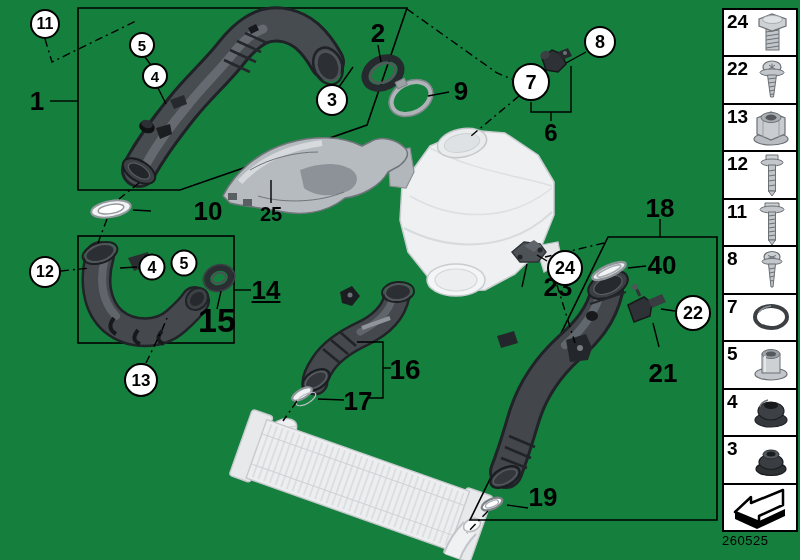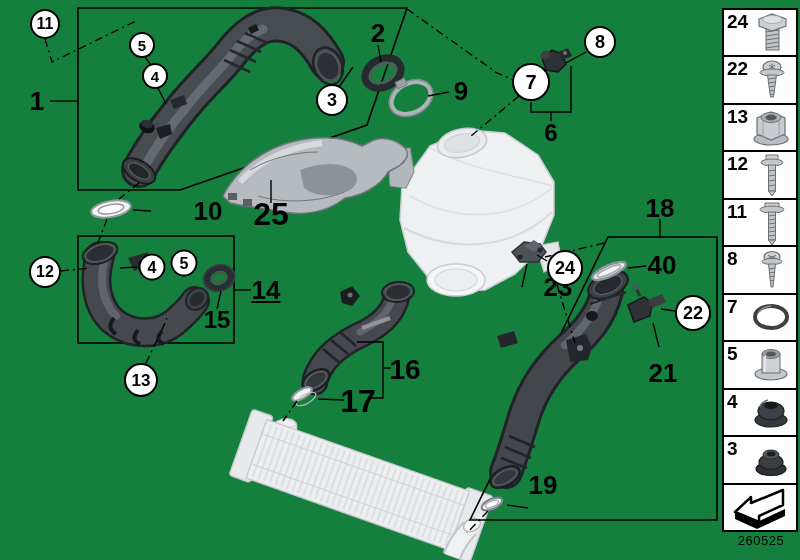--- a/index.html
+++ b/index.html
@@ -13,21 +13,21 @@
   .co.plain{background:transparent;}
   
   #sidebar{position:absolute;left:722px;top:8px;width:76px;height:524px;
            display:flex;flex-direction:column;}
   .cell{flex:1;border:2px solid #000;margin-top:-2px;position:relative;background:#fff;
         box-sizing:border-box;}
   .cell:first-child{margin-top:0;}
   .cell .num{position:absolute;left:3px;top:1px;font-size:19px;font-weight:bold;color:#000;}
   .cell .ic{position:absolute;right:2px;top:50%;transform:translateY(-50%);}
   .cell.arrowcell .ic{right:auto;left:50%;transform:translate(-50%,-50%);}
-  #docnum{position:absolute;left:722px;top:533px;width:78px;text-align:center;
+  #docnum{position:absolute;left:722px;top:533px;width:78px;
           font-size:13px;color:#000;letter-spacing:0.5px;}
 </style>
 </head>
 <body>
 
 <div id="stage">
 
 <svg id="art" width="800" height="560" viewBox="0 0 800 560">
 
   <g>
@@ -248,32 +248,32 @@
   <div class="co plain" style="left:378px;top:33px;font-size:26px;">2</div>
   <div class="co plain" style="left:461px;top:91px;font-size:26px;">9</div>
   <div class="co circle" style="left:531px;top:82px;width:38px;height:38px;font-size:20px;">7</div>
   <div class="co circle" style="left:600px;top:42px;width:32px;height:32px;font-size:18px;">8</div>
   <div class="co plain" style="left:551px;top:133px;font-size:24px;">6</div>
   <div class="co plain" style="left:164px;top:211px;font-size:26px;margin-left:44px;">10</div>
   <div class="co circle" style="left:45px;top:272px;width:32px;height:32px;font-size:16px;">12</div>
   <div class="co circle" style="left:152px;top:267px;width:27px;height:27px;font-size:16px;">4</div>
   <div class="co circle" style="left:184px;top:263px;width:27px;height:27px;font-size:16px;">5</div>
   <div class="co plain" style="left:266px;top:290px;font-size:26px;text-decoration:underline;">14</div>
-  <div class="co plain" style="left:217px;top:320px;font-size:24px;">15</div>
+  <div class="co plain" style="left:217px;top:320px;font-size:34px;">15</div>
   <div class="co circle" style="left:141px;top:380px;width:34px;height:34px;font-size:17px;">13</div>
-  <div class="co plain" style="left:271px;top:214px;font-size:32px;">25</div>
+  <div class="co plain" style="left:271px;top:214px;font-size:20px;">25</div>
   <div class="co plain" style="left:405px;top:370px;font-size:28px;text-align:center;">16</div>
-  <div class="co plain" style="left:358px;top:401px;font-size:32px;">17</div>
+  <div class="co plain" style="left:358px;top:401px;font-size:26px;">17</div>
   <div class="co plain" style="left:660px;top:208px;font-size:26px;">18</div>
   <div class="co plain" style="left:662px;top:265px;font-size:26px;">40</div>
   <div class="co circle" style="left:693px;top:313px;width:36px;height:36px;font-size:18px;">22</div>
   <div class="co plain" style="left:663px;top:357px;font-size:26px;margin-top:16px;">21</div>
   <div class="co plain" style="left:522px;top:287px;font-size:26px;margin-left:36px;">23</div>
   <div class="co circle" style="left:565px;top:268px;width:36px;height:36px;font-size:18px;">24</div>
-  <div class="co plain" style="left:543px;top:485px;font-size:26px;">19</div>
+  <div class="co plain" style="left:543px;top:497px;font-size:26px;">19</div>
 </div>
 
 <aside id="sidebar">
 
   <div class="cell">
     <span class="num">24</span>
     <svg class="ic" width="44" height="42" viewBox="0 0 44 42">
       <rect x="16" y="16" width="13" height="22" fill="#c2c6ca" stroke="#6b7075" stroke-width="1"></rect>
       <g stroke="#6b7075" stroke-width="1">
             <line x1="16" y1="20" x2="29" y2="18"></line>

